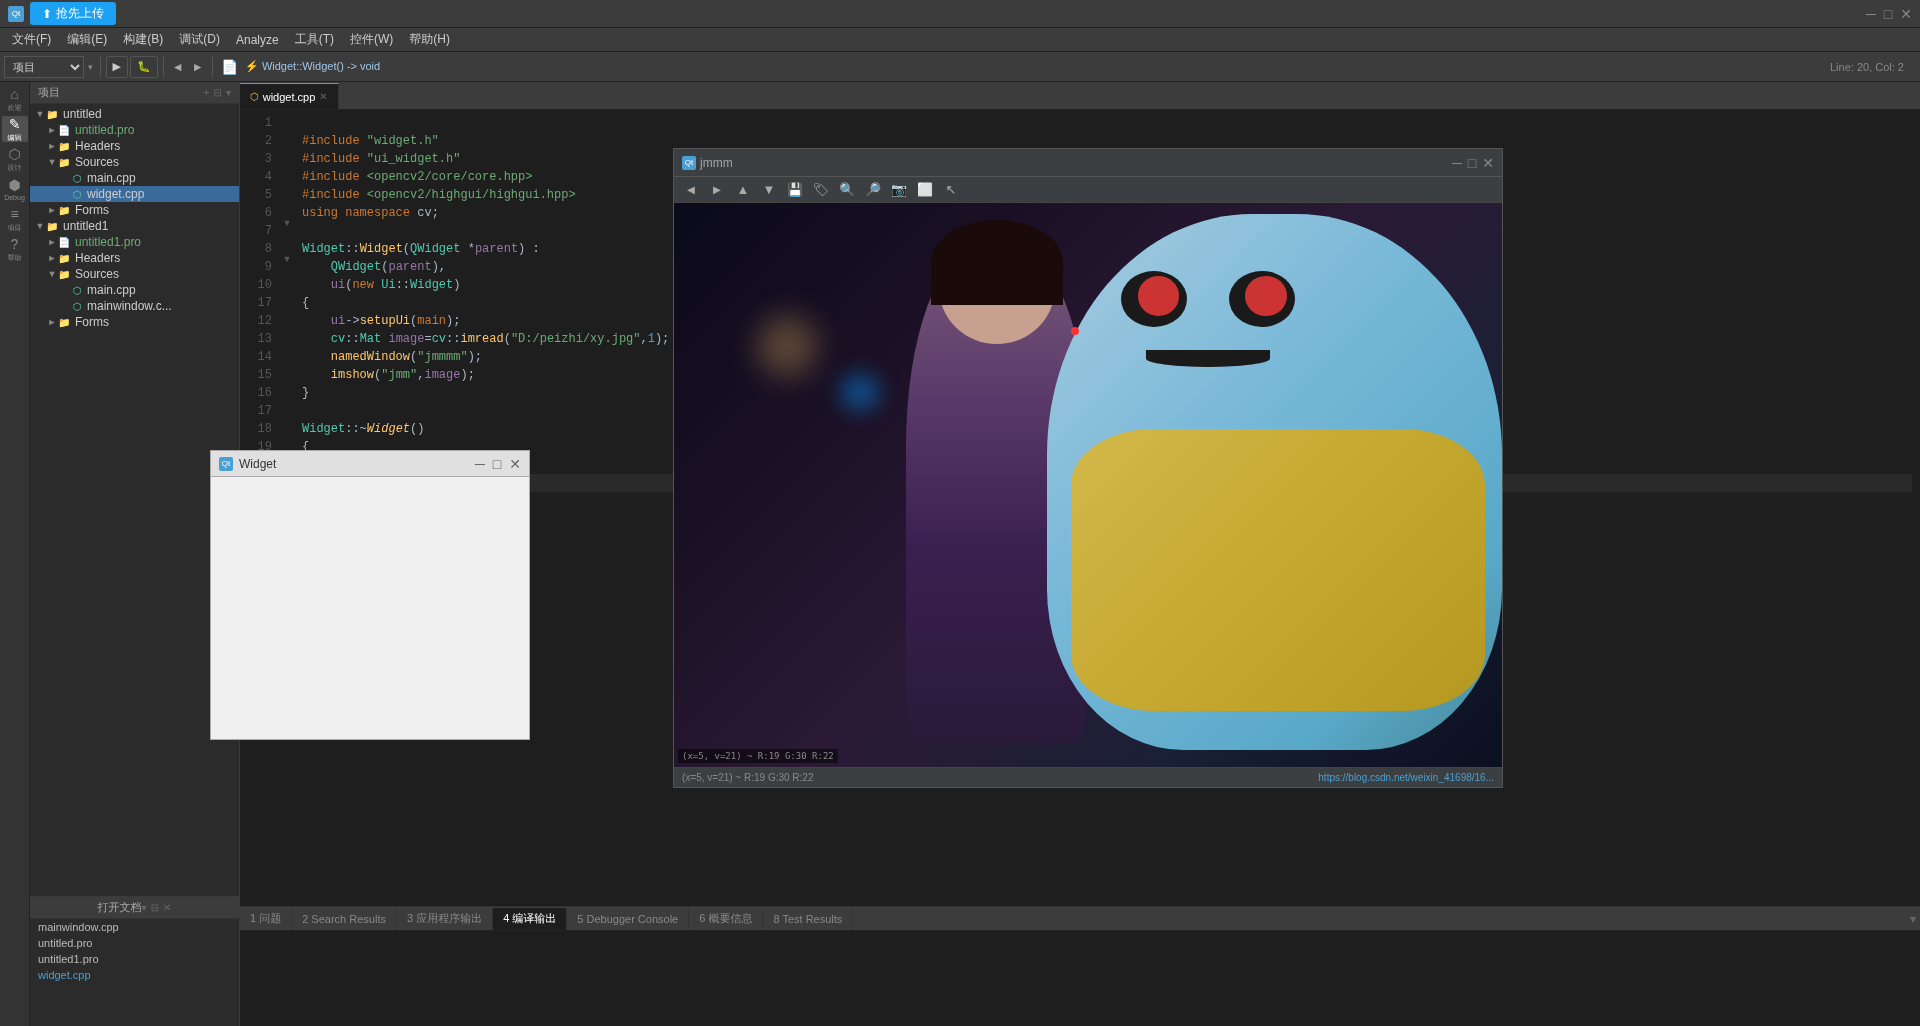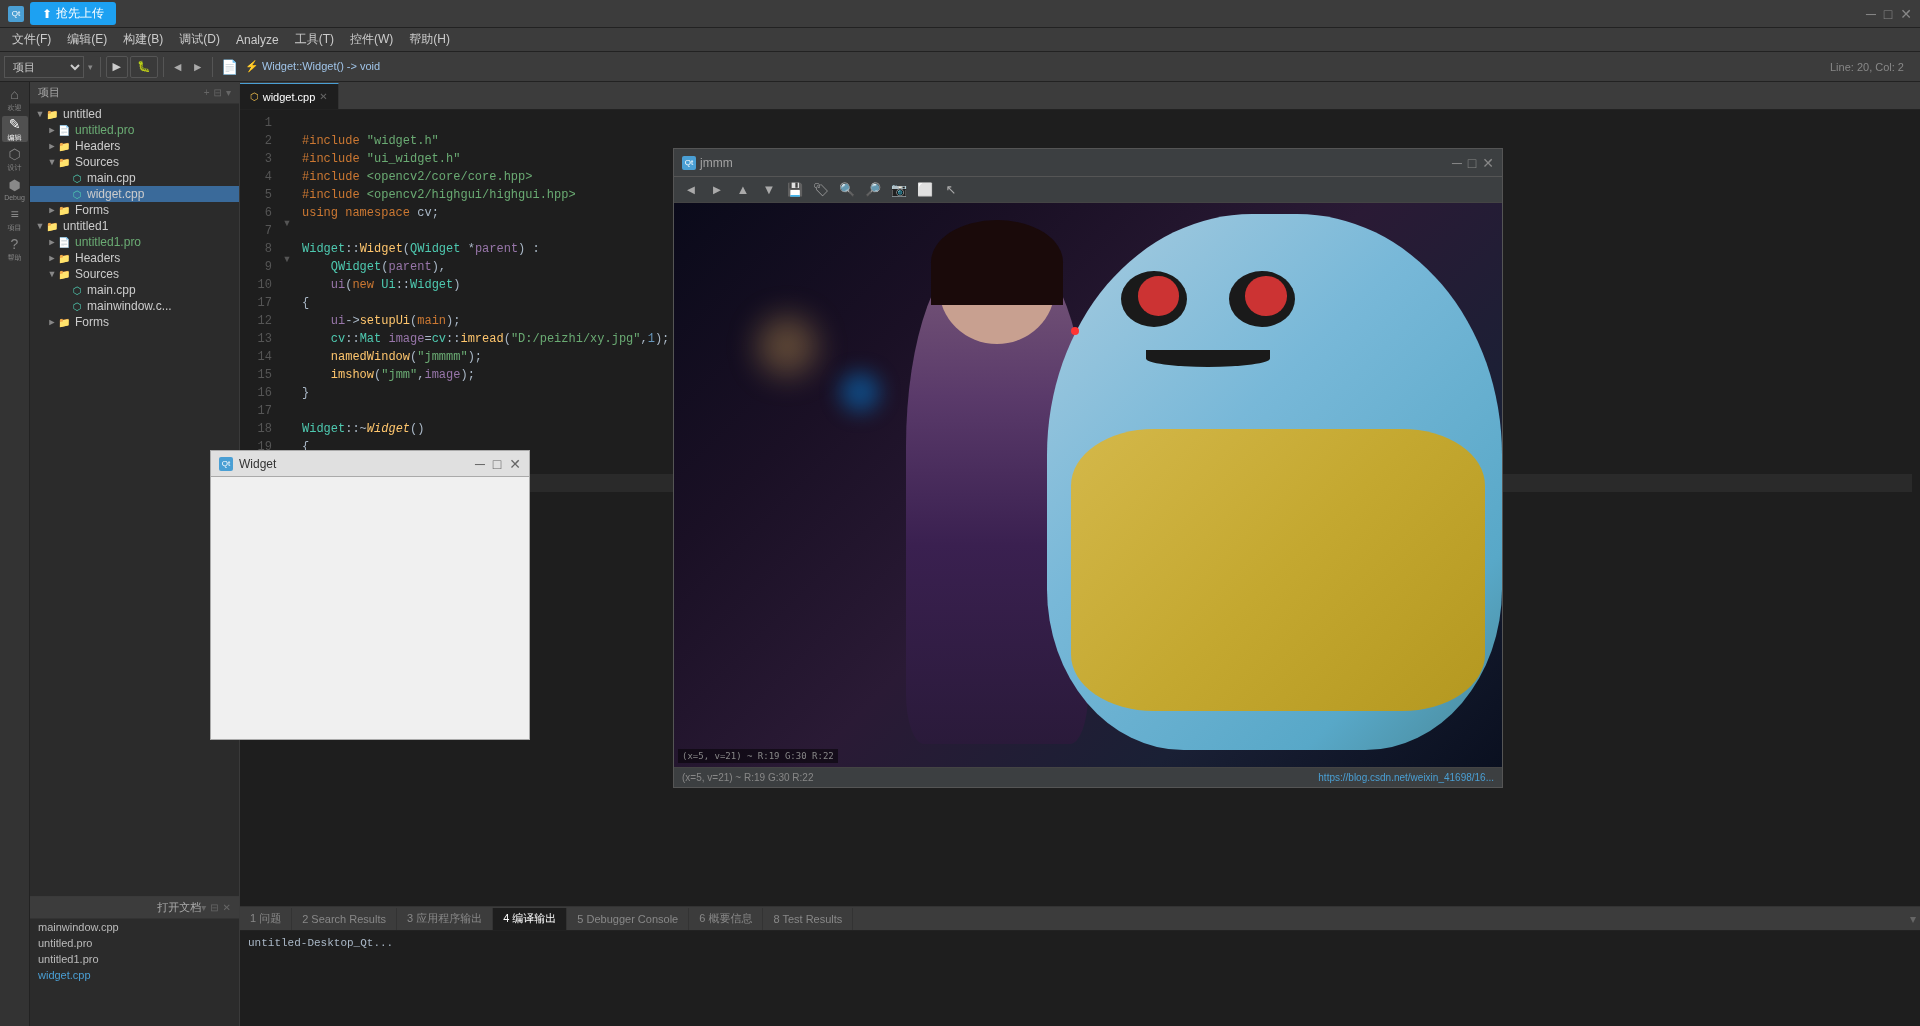--- a/index.html
+++ b/index.html
@@ -278,21 +278,21 @@
         <div class="tree-item">
           <span class="tree-indent" style="width:16px;"></span>
           <span class="tree-arrow">►</span>
           <span class="tree-icon folder-icon">📁</span>
           <span class="tree-label">Forms</span>
         </div>
       </div>
     </div>
 
     <div id="side-panel-bottom">
-      <div id="open-docs-header" style="background:#3c3c3c;padding:3px 8px;font-size:11px;color:#aaa;border-bottom:1px solid #333;display:flex;align-items:center;justify-content:flex-end;">
+      <div id="open-docs-header" style="background:#3c3c3c;padding:3px 8px;font-size:11px;color:#aaa;border-bottom:1px solid #333;display:flex;align-items:center;justify-content:center;">
         <span>打开文档</span>
         <span style="display:flex;gap:4px;font-size:10px;color:#666;">
           <span>▾</span>
           <span>⊟</span>
           <span>✕</span>
         </span>
       </div>
       <div>
         <div class="doc-item">mainwindow.cpp</div>
         <div class="doc-item">untitled.pro</div>
@@ -378,21 +378,20 @@
         <div class="btm-tab">1 问题</div>
         <div class="btm-tab">2 Search Results</div>
         <div class="btm-tab">3 应用程序输出</div>
         <div class="btm-tab active">4 编译输出</div>
         <div class="btm-tab">5 Debugger Console</div>
         <div class="btm-tab">6 概要信息</div>
         <div class="btm-tab">8 Test Results</div>
         <span style="margin-left:auto;margin-right:4px;cursor:pointer;color:#666;">▾</span>
       </div>
       <div id="bottom-content">
-        <div class="build-line">untitled-Desktop_Qt...</div>
       </div>
     </div>
   </div>
 </div>
 
 <div id="img-window">
   <div id="img-title">
     <div class="img-icon">Qt</div>
     <span class="img-name">jmmm</span>
     <div class="img-controls">

